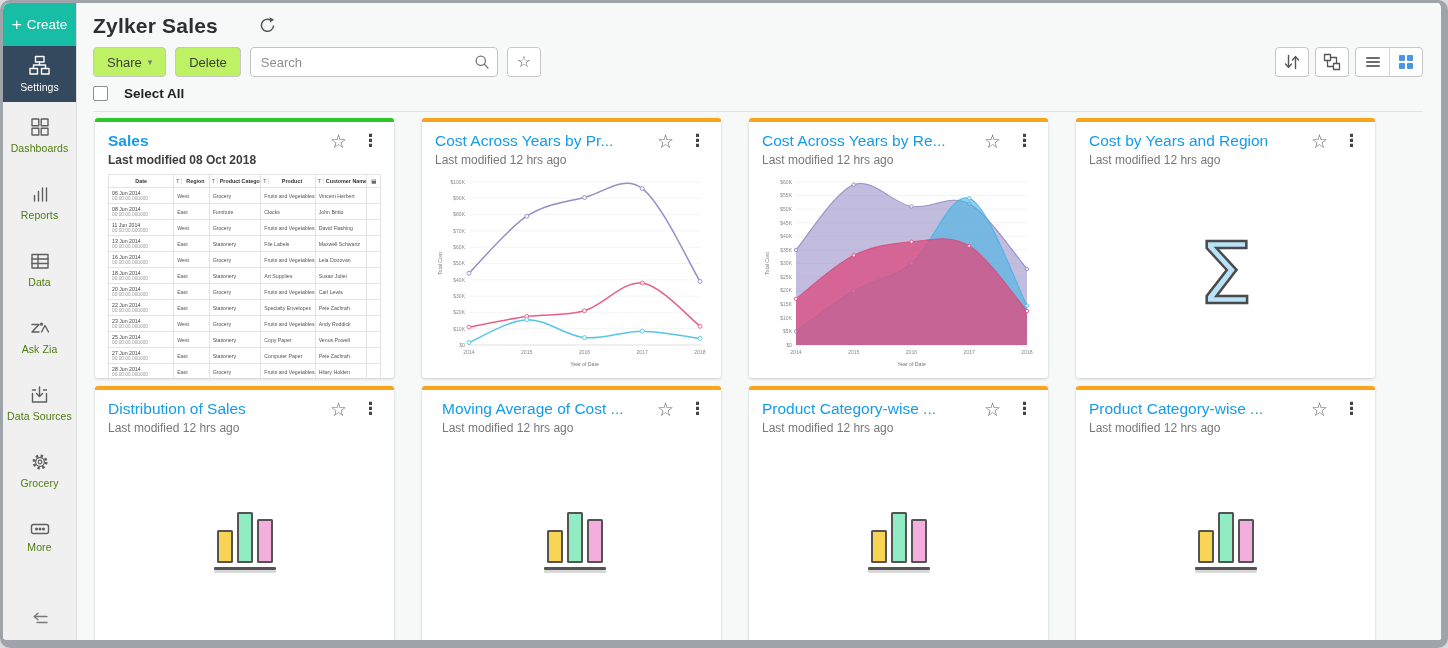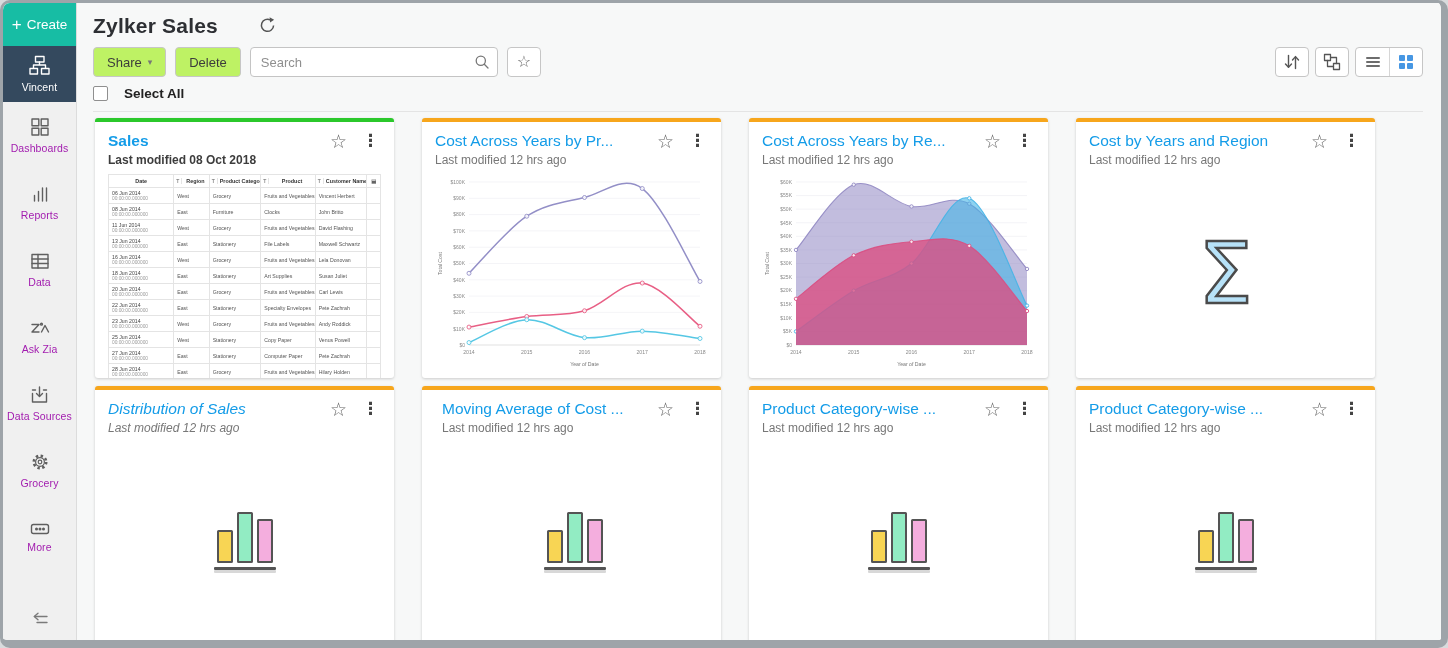--- a/index.html
+++ b/index.html
@@ -7,21 +7,21 @@
   .window { position:absolute; inset:0; border:3px solid #9ea4a9; border-right-width:7px; border-bottom-width:8px;
             border-radius:10px; overflow:hidden; background:#f7f8f8; }
 
   
   .sidebar { position:absolute; left:0; top:0; bottom:0; width:74px; background:#f0f0f0;
              border-right:1px solid #dcdcdc; display:flex; flex-direction:column; align-items:stretch; }
   .create-btn { height:43px; background:#17bda4; color:#fff; border:none; font-family:inherit;
                 font-size:13.5px; display:flex; align-items:center; justify-content:center; gap:5px; cursor:pointer; }
   .create-plus { font-size:17px; font-weight:400; line-height:1; }
   .side-item { height:67px; display:flex; flex-direction:column; align-items:center; justify-content:center;
-               gap:5px; color:#a21caf; cursor:pointer; }
+               gap:5px; color:#4d7c0f; cursor:pointer; }
   .side-item svg { stroke:#5f5f5f; }
   .side-item.active { height:56px; background:#34495e; color:#fff; }
   .side-item.active svg { stroke:#fff; }
   .side-label { font-size:10.5px; letter-spacing:.1px; }
   .collapse-row { margin-top:auto; display:flex; justify-content:center; padding:10px 0 13px; cursor:pointer; }
 
   
   .main { position:absolute; left:74px; top:0; right:0; bottom:0; overflow:hidden; background:#f7f8f8; }
   .page-header { display:flex; padding:11px 18px 0 16px; }
   .page-title { font-size:21px; font-weight:bold; color:#2d2f33; letter-spacing:.2px; }
@@ -100,21 +100,21 @@
       <span>Create</span>
     </button>
 
     <div class="side-item active">
       <svg class="lineal" width="21" height="21" viewBox="0 0 21 21">
         <rect x="6.5" y="1.5" width="8.5" height="5.5"></rect>
           <path d="M10.5 7v3M4.5 10h12M4.5 10v3M16.5 10v3"></path>
         <rect x="1" y="13.5" width="7.5" height="5.5"></rect>
           <rect x="12.5" y="13.5" width="7.5" height="5.5"></rect>
       </svg>
-      <span class="side-label">Vincent</span>
+      <span class="side-label">Settings</span>
     </div>
 
     <div class="side-item">
       <svg class="lineal" width="20" height="20" viewBox="0 0 20 20">
         <rect x="2" y="2" width="6.8" height="6.8"></rect>
           <rect x="11.2" y="2" width="6.8" height="6.8"></rect>
         <rect x="2" y="11.2" width="6.8" height="6.8"></rect>
           <rect x="11.2" y="11.2" width="6.8" height="6.8"></rect>
       </svg>
       <span class="side-label">Dashboards</span>
@@ -558,21 +558,21 @@
           <div class="card-actions">
             <span class="star">☆</span>
             <span class="kebab">⋮</span>
           </div>
         </div>
         <div class="card-body center">
           <span class="sigma">Σ</span>
         </div>
       </article>
 
-      <article class="card" style="border-top-color: rgb(247, 166, 28); font-style: italic;">
+      <article class="card" style="border-top-color: rgb(247, 166, 28);">
         <div class="card-head">
           <div class="card-titles">
             <div class="card-title">Distribution of Sales</div>
             <div class="card-sub">Last modified 12 hrs ago</div>
           </div>
           <div class="card-actions">
             <span class="star">☆</span>
             <span class="kebab">⋮</span>
           </div>
         </div>

